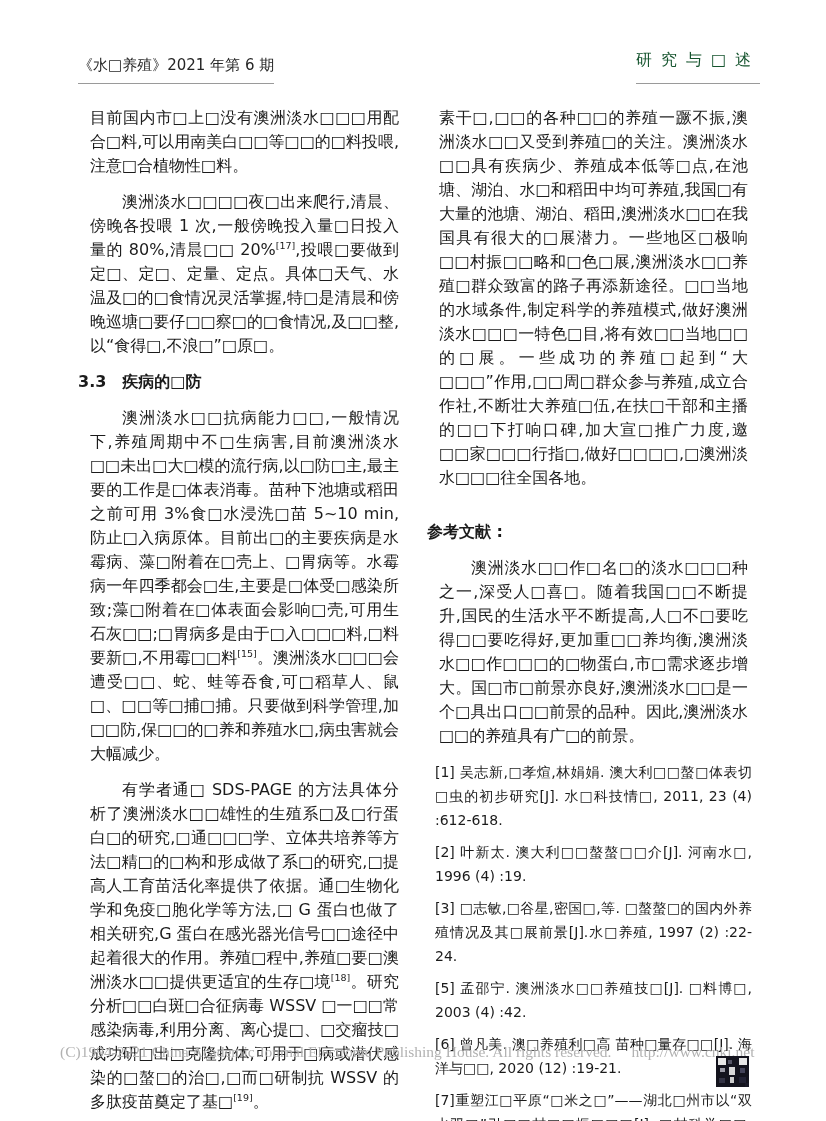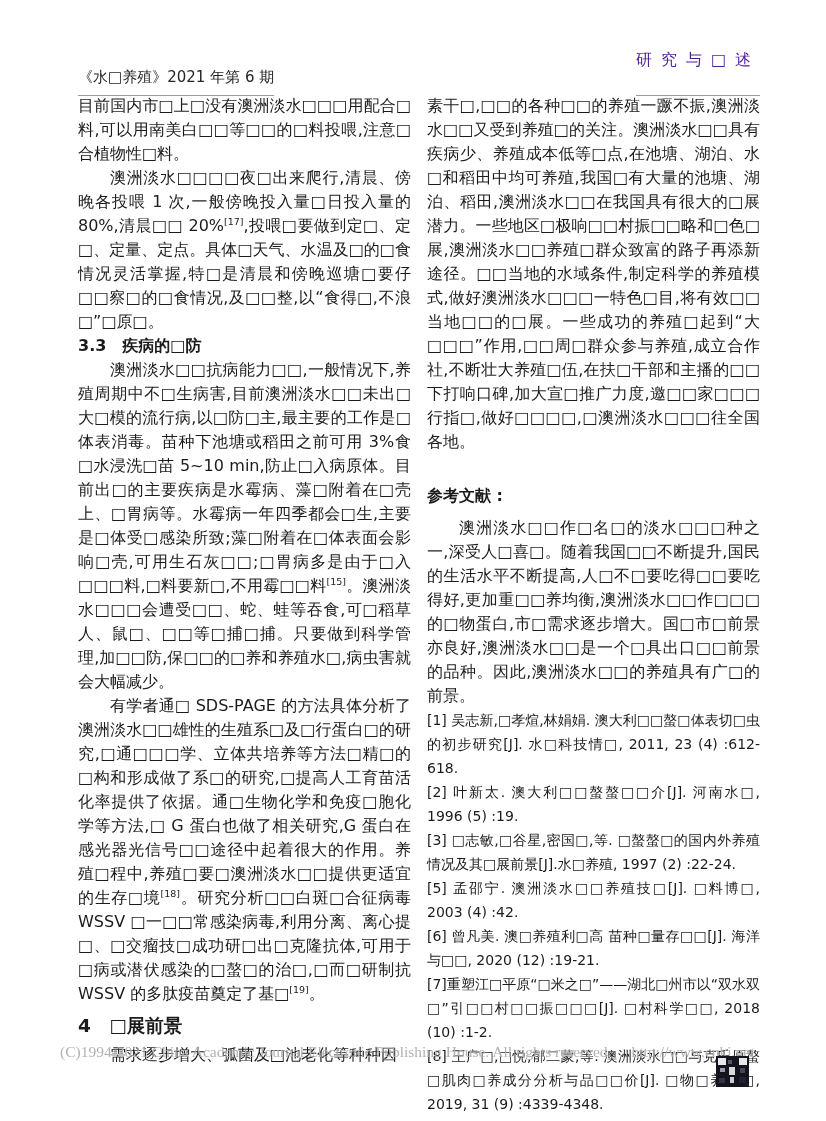--- a/index.html
+++ b/index.html
@@ -12,32 +12,32 @@
   
   .header{
     position:absolute;top:50px;left:78px;right:66px;
     display:flex;justify-content:space-between;align-items:flex-end;
   }
   .journal-issue{
     font-size:15px;color:#262626;padding-bottom:8px;
     border-bottom:1px solid #9a9a9a;
   }
   .column-title{
-    font-size:16px;color:#4c1d95;letter-spacing:9px;padding-bottom:24px;
+    font-size:16px;color:#14532d;letter-spacing:9px;padding-bottom:12px;
     border-bottom:1px solid #9a9a9a;white-space:nowrap;
   }
 
   
   .main{
     position:absolute;top:94px;left:78px;right:66px;bottom:80px;
     display:flex;gap:16px;
   }
   .col{flex:1 1 0;min-width:0;font-size:16px;line-height:24px;text-align:justify;}
-  .blk{margin:0;}
-  .blk.p{margin:0;}
+  .blk{margin:8px;}
+  .blk.p{margin:12px;}
   .indent{text-indent:2em;}
   .blk.h3{font-weight:bold;margin:0 0;}
   .blk.h2{font-weight:bold;font-size:18.5px;line-height:26px;margin:7px 0 4px;}
   .blk.refhead{font-weight:bold;margin:30px 0 8px;}
   .blk.ref{font-size:14px;line-height:24px;}
   sup{font-size:9.5px;line-height:0;vertical-align:super;}
 
   
   .footer{
     position:absolute;top:1043px;left:60px;right:31px;
@@ -67,21 +67,21 @@
         <div class="blk p indent">澳洲淡水□□抗病能力□□,一般情况下,养殖周期中不□生病害,目前澳洲淡水□□未出□大□模的流行病,以□防□主,最主要的工作是□体表消毒。苗种下池塘或稻田之前可用 3%食□水浸洗□苗 5~10 min,防止□入病原体。目前出□的主要疾病是水霉病、藻□附着在□壳上、□胃病等。水霉病一年四季都会□生,主要是□体受□感染所致;藻□附着在□体表面会影响□壳,可用生石灰□□;□胃病多是由于□入□□□料,□料要新□,不用霉□□料<sup>[15]</sup>。澳洲淡水□□□会遭受□□、蛇、蛙等吞食,可□稻草人、鼠□、□□等□捕□捕。只要做到科学管理,加□□防,保□□的□养和养殖水□,病虫害就会大幅减少。</div>
         <div class="blk p indent">有学者通□ SDS-PAGE 的方法具体分析了澳洲淡水□□雄性的生殖系□及□行蛋白□的研究,□通□□□学、立体共培养等方法□精□的□构和形成做了系□的研究,□提高人工育苗活化率提供了依据。通□生物化学和免疫□胞化学等方法,□ G 蛋白也做了相关研究,G 蛋白在感光器光信号□□途径中起着很大的作用。养殖□程中,养殖□要□澳洲淡水□□提供更适宜的生存□境<sup>[18]</sup>。研究分析□□白斑□合征病毒 WSSV □一□□常感染病毒,利用分离、离心提□、□交瘤技□成功研□出□克隆抗体,可用于□病或潜伏感染的□螯□的治□,□而□研制抗 WSSV 的多肽疫苗奠定了基□<sup>[19]</sup>。</div>
         <div class="blk h2">4　□展前景</div>
         <div class="blk p indent">需求逐步增大、弧菌及□池老化等种种因</div>
       </div>
     <div class="col">
         <div class="blk p">素干□,□□的各种□□的养殖一蹶不振,澳洲淡水□□又受到养殖□的关注。澳洲淡水□□具有疾病少、养殖成本低等□点,在池塘、湖泊、水□和稻田中均可养殖,我国□有大量的池塘、湖泊、稻田,澳洲淡水□□在我国具有很大的□展潜力。一些地区□极响□□村振□□略和□色□展,澳洲淡水□□养殖□群众致富的路子再添新途径。□□当地的水域条件,制定科学的养殖模式,做好澳洲淡水□□□一特色□目,将有效□□当地□□的□展。一些成功的养殖□起到“大□□□”作用,□□周□群众参与养殖,成立合作社,不断壮大养殖□伍,在扶□干部和主播的□□下打响口碑,加大宣□推广力度,邀□□家□□□行指□,做好□□□□,□澳洲淡水□□□往全国各地。</div>
         <div class="blk refhead">参考文献 :</div>
         <div class="blk p indent">澳洲淡水□□作□名□的淡水□□□种之一,深受人□喜□。随着我国□□不断提升,国民的生活水平不断提高,人□不□要吃得□□要吃得好,更加重□□养均衡,澳洲淡水□□作□□□的□物蛋白,市□需求逐步增大。国□市□前景亦良好,澳洲淡水□□是一个□具出口□□前景的品种。因此,澳洲淡水□□的养殖具有广□的前景。</div>
         <div class="blk ref">[1] 吴志新,□孝煊,林娟娟. 澳大利□□螯□体表切□虫的初步研究[J]. 水□科技情□, 2011, 23 (4) :612-618.</div>
-        <div class="blk ref">[2] 叶新太. 澳大利□□螯螯□□介[J]. 河南水□, 1996 (5) :19.</div>
+        <div class="blk ref">[2] 叶新太. 澳大利□□螯螯□□介[J]. 河南水□, 1996 (4) :19.</div>
         <div class="blk ref">[3] □志敏,□谷星,密国□,等. □螯螯□的国内外养殖情况及其□展前景[J].水□养殖, 1997 (2) :22-24.</div>
         <div class="blk ref">[5] 孟邵宁. 澳洲淡水□□养殖技□[J]. □料博□, 2003 (4) :42.</div>
         <div class="blk ref">[6] 曾凡美. 澳□养殖利□高 苗种□量存□□[J]. 海洋与□□, 2020 (12) :19-21.</div>
         <div class="blk ref">[7]重塑江□平原“□米之□”——湖北□州市以“双水双□”引□□村□□振□□□[J]. □村科学□□, 2018 (10) :1-2.</div>
         <div class="blk ref">[8] 王广□,□悦,郁二蒙,等. 澳洲淡水□□与克氏原螯□肌肉□养成分分析与品□□价[J]. □物□养学□, 2019, 31 (9) :4339-4348.</div>
       </div>
   </div>
 
   <div class="footer">
     <span>(C)1994-2021 China Academic Journal Electronic Publishing House. All rights reserved.</span><span class="url">http://www.cnki.net</span>

